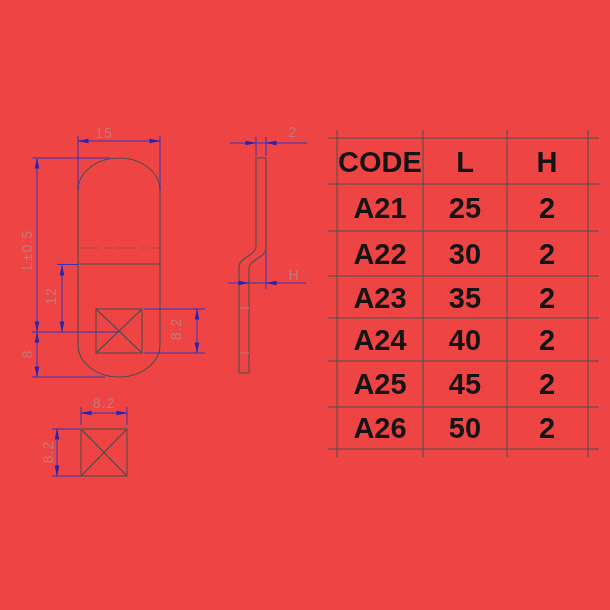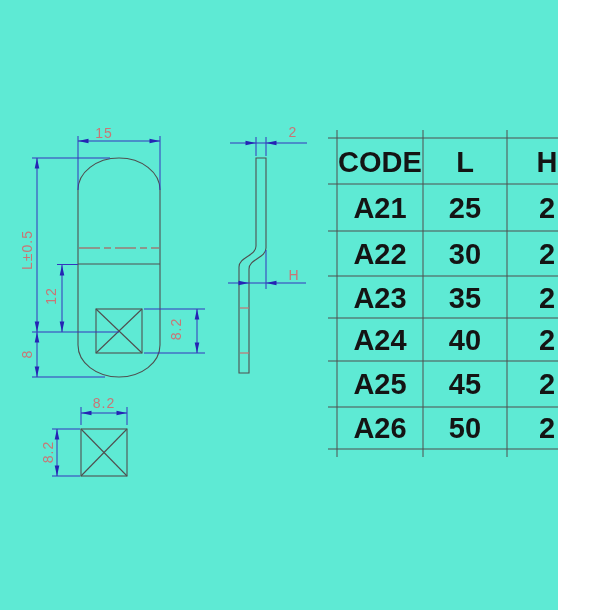--- a/index.html
+++ b/index.html
@@ -1,16 +1,16 @@
 <!DOCTYPE html>
 <html><head>
 <meta charset="utf-8">
 <style>
   html,body{margin:0;padding:0;background:#ffffff;}
-  .stage{position:relative;width:558px;height:610px;background:#5eead4;overflow:hidden;
+  .stage{position:relative;width:610px;height:610px;background:#ef4444;overflow:hidden;
          font-family:"Liberation Sans",sans-serif;text-decoration:underline;}
   svg{position:absolute;left:0;top:0;}
   
   .o{stroke:#4f4f4f;stroke-width:1.1;fill:none;}
   
   .g{stroke:#4f4f4f;stroke-width:1;fill:none;}
   
   .d{stroke:#3534bd;stroke-width:1;fill:none;}
   
   .a{fill:#2524b4;stroke:none;}

